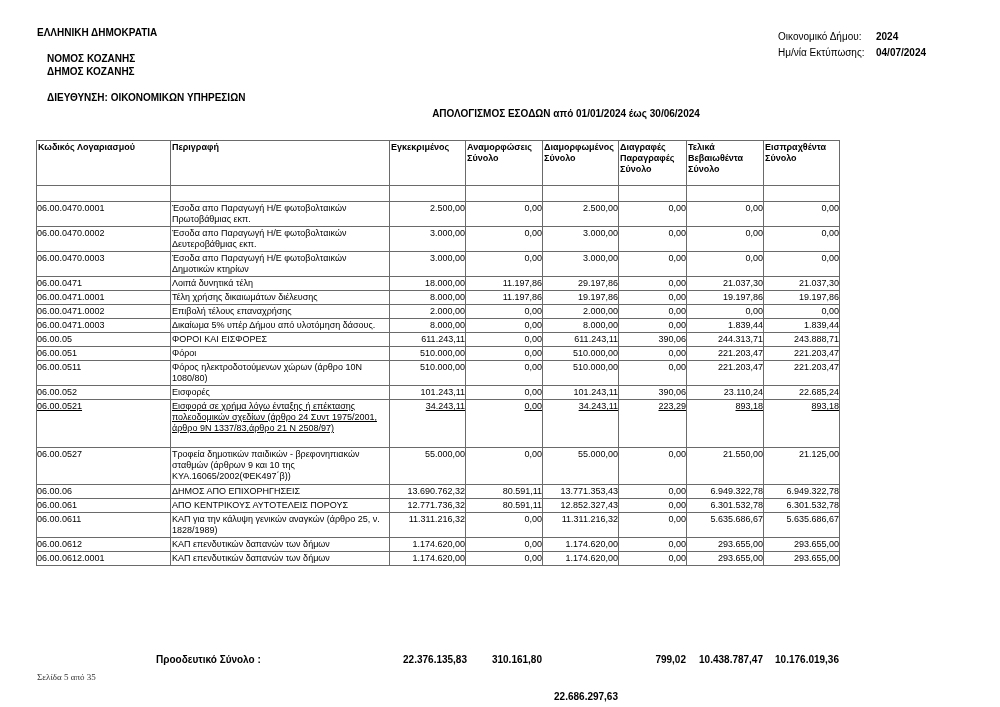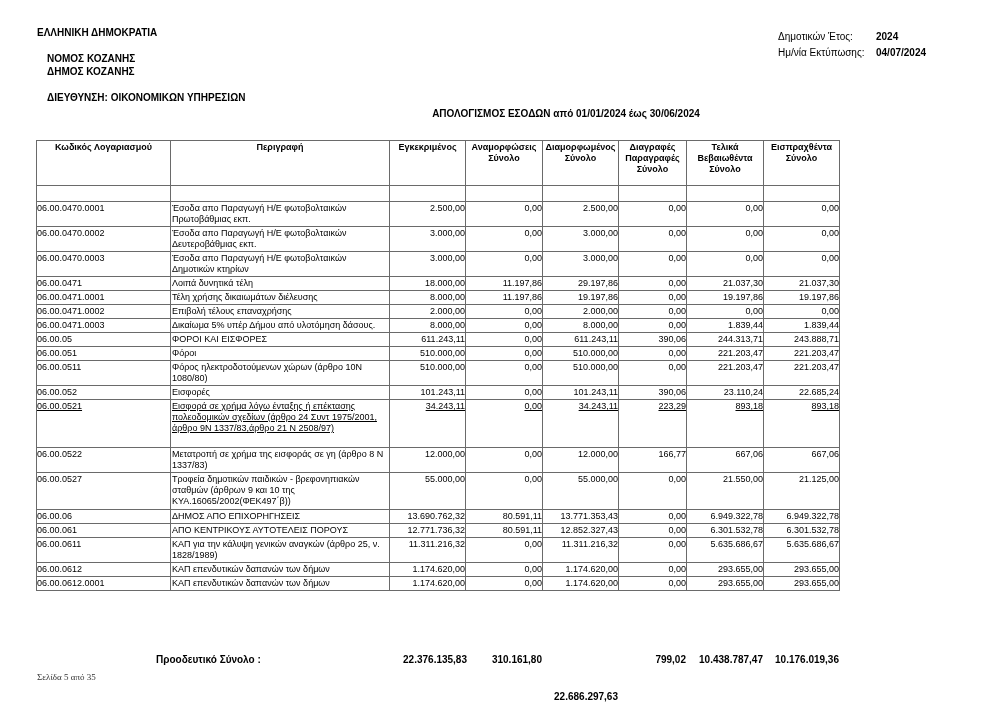--- a/index.html
+++ b/index.html
@@ -14,21 +14,21 @@
   .title { position: absolute; left: 0; width: 992px; top: 108px; text-align: center; font-size: 10px; font-weight: bold; padding-left: 140px; box-sizing: border-box;}
   table.rep {
     position: absolute; left: 36px; top: 140px;
     border-collapse: collapse; table-layout: fixed;
     font-size: 9px;
   }
   table.rep th, table.rep td {
     border: 1px solid #6a6a6a; padding: 1px 1px; vertical-align: top;
     line-height: 11px;
   }
-  table.rep th { font-weight: bold; text-align: center; height: 42px; font-size: 9px; }
+  table.rep th { font-weight: bold; text-align: left; height: 42px; font-size: 9px; }
   table.rep td.num { text-align: right; padding-right: 0px; }
   table.rep td.code { text-align: left; padding-left: 0; }
   table.rep tr.empty td { height: 13px; }
   table.rep tr.r1 td { height: 22px; }
   table.rep tr.r2 td { height: 11px; }
   table.rep tr.r3 td { height: 34px; }
   table.rep tr.r4 td { height: 45px; text-decoration: underline; }
   .gl { border-left-color: #a0a0a0 !important; }
   .totals { position: absolute; top: 654px; left: 0; width: 1000px; font-size: 10px; font-weight: bold; }
   .totals span { position: absolute; }
@@ -36,21 +36,21 @@
 </style>
 </head>
 <body>
 
 <div class="hdr" style="left:37px; top:27px;">ΕΛΛΗΝΙΚΗ ΔΗΜΟΚΡΑΤΙΑ</div>
 <div class="hdr" style="left:47px; top:53px;">ΝΟΜΟΣ ΚΟΖΑΝΗΣ</div>
 <div class="hdr" style="left:47px; top:66px;">ΔΗΜΟΣ ΚΟΖΑΝΗΣ</div>
 <div class="hdr" style="left:47px; top:92px;">ΔΙΕΥΘΥΝΣΗ: ΟΙΚΟΝΟΜΙΚΩΝ ΥΠΗΡΕΣΙΩΝ</div>
 
 <div class="meta" style="left:778px; top:31px;">
-  <span class="lbl">Δημοτικών Έτος:</span><span class="val">2024</span>
+  <span class="lbl">Οικονομικό Δήμου:</span><span class="val">2024</span>
 </div>
 <div class="meta" style="left:778px; top:47px;">
   <span class="lbl">Ημ/νία Εκτύπωσης:</span><span class="val">04/07/2024</span>
 </div>
 
 <div class="title">ΑΠΟΛΟΓΙΣΜΟΣ ΕΣΟΔΩΝ από 01/01/2024 έως 30/06/2024</div>
 
 <table class="rep">
   <colgroup>
     <col style="width:134px">
@@ -198,30 +198,20 @@
       <tr class="r4">
         <td class="code">06.00.0521</td>
         <td>Εισφορά σε χρήμα λόγω ένταξης ή επέκτασης πολεοδομικών σχεδίων (άρθρο 24 Συντ 1975/2001, άρθρο 9Ν 1337/83,άρθρο 21 Ν 2508/97)</td>
         <td class="num">34.243,11</td>
         <td class="num">0,00</td>
         <td class="num">34.243,11</td>
         <td class="num gl">223,29</td>
         <td class="num">893,18</td>
         <td class="num gl">893,18</td>
       </tr>
-      <tr class="r1">
-        <td class="code">06.00.0522</td>
-        <td>Μετατροπή σε χρήμα της εισφοράς σε γη (άρθρο 8 Ν 1337/83)</td>
-        <td class="num">12.000,00</td>
-        <td class="num">0,00</td>
-        <td class="num">12.000,00</td>
-        <td class="num gl">166,77</td>
-        <td class="num">667,06</td>
-        <td class="num gl">667,06</td>
-      </tr>
       <tr class="r3">
         <td class="code">06.00.0527</td>
         <td>Τροφεία δημοτικών παιδικών - βρεφονηπιακών σταθμών (άρθρων 9 και 10 της ΚΥΑ.16065/2002(ΦΕΚ497΄β))</td>
         <td class="num">55.000,00</td>
         <td class="num">0,00</td>
         <td class="num">55.000,00</td>
         <td class="num gl">0,00</td>
         <td class="num">21.550,00</td>
         <td class="num gl">21.125,00</td>
       </tr>

